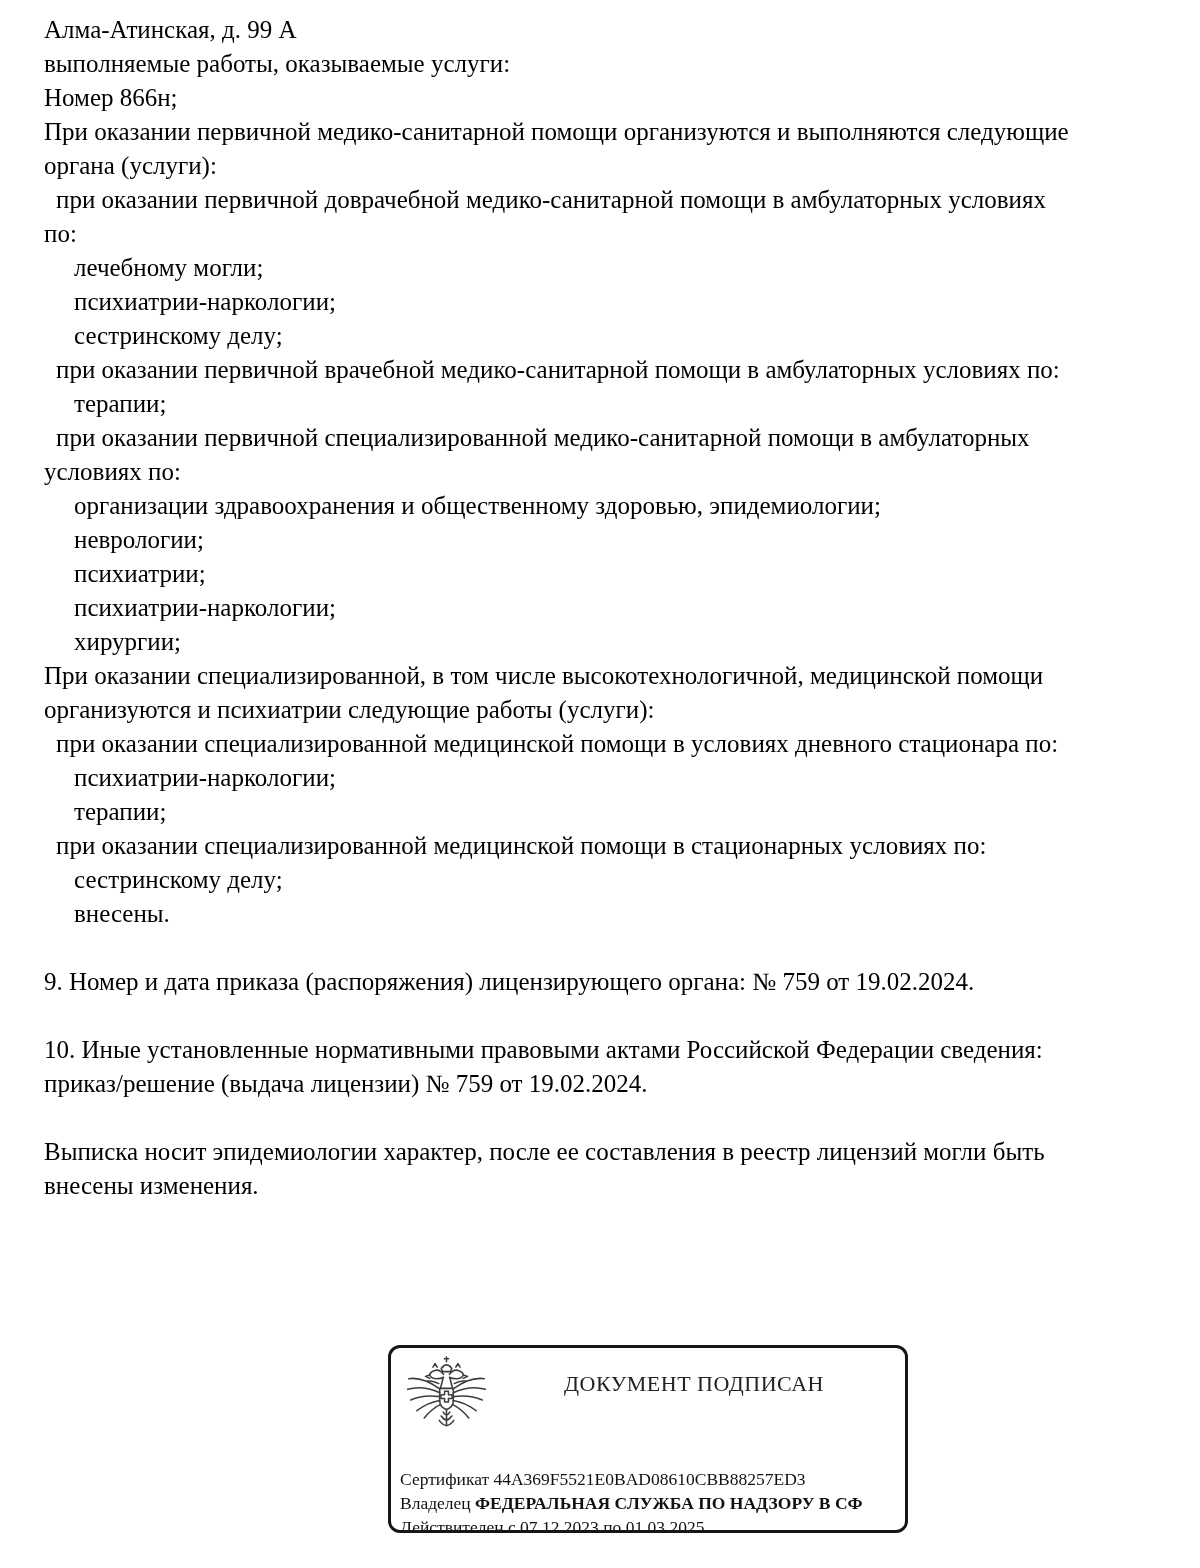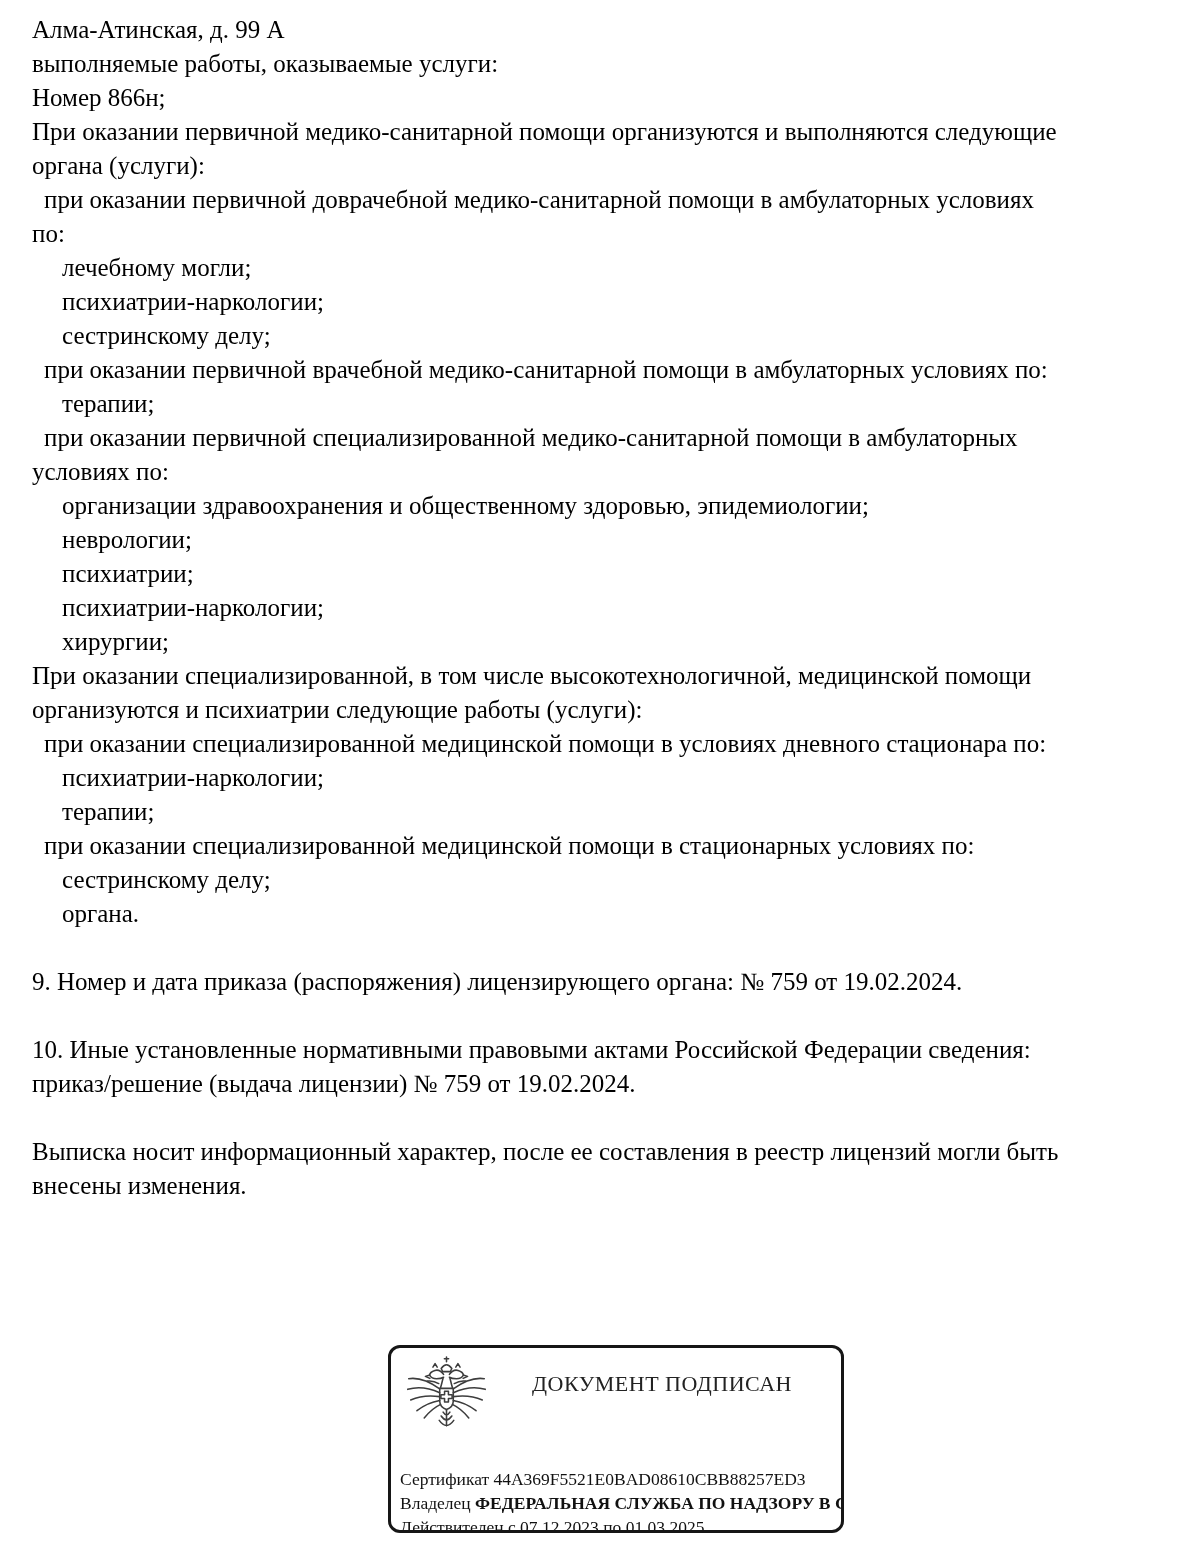--- a/index.html
+++ b/index.html
@@ -5,29 +5,29 @@
   html,body{margin:0;padding:0;background:#ffffff;}
   .page{
     position:relative;
     width:1200px;height:1568px;
     background:#ffffff;
     color:#000000;
     font-family:"Liberation Serif","DejaVu Serif",serif;
     overflow:hidden;
   }
   .doc{
-    position:absolute;left:32px;top:13px;right:16px;
+    position:absolute;left:44px;top:13px;right:16px;
     font-size:25px;line-height:34px;
   }
   .line{white-space:pre;min-height:34px;}
   .ind1{padding-left:12px;}
   .ind2{padding-left:30px;}
   .stamp{
     position:absolute;left:388px;top:1345px;
-    width:456px;height:188px;
+    width:520px;height:188px;
     box-sizing:border-box;
     border:3px solid #161616;
     border-radius:12px;
     padding:6px 0 0 9px;
     overflow:hidden;
     background:#ffffff;
   }
   .stamp-head{display:flex;align-items:flex-start;}
   .eagle{width:93px;height:93px;flex:0 0 auto;}
   .stamp-title{
@@ -70,28 +70,28 @@
       <div class="line ind2">психиатрии;</div>
       <div class="line ind2">психиатрии-наркологии;</div>
       <div class="line ind2">хирургии;</div>
       <div class="line">При оказании специализированной, в том числе высокотехнологичной, медицинской помощи</div>
       <div class="line">организуются и психиатрии следующие работы (услуги):</div>
       <div class="line ind1">при оказании специализированной медицинской помощи в условиях дневного стационара по:</div>
       <div class="line ind2">психиатрии-наркологии;</div>
       <div class="line ind2">терапии;</div>
       <div class="line ind1">при оказании специализированной медицинской помощи в стационарных условиях по:</div>
       <div class="line ind2">сестринскому делу;</div>
-      <div class="line ind2">органа.</div>
+      <div class="line ind2">внесены.</div>
       <div class="line"></div>
       <div class="line">9. Номер и дата приказа (распоряжения) лицензирующего органа: № 759 от 19.02.2024.</div>
       <div class="line"></div>
       <div class="line">10. Иные установленные нормативными правовыми актами Российской Федерации сведения:</div>
       <div class="line">приказ/решение (выдача лицензии) № 759 от 19.02.2024.</div>
       <div class="line"></div>
-      <div class="line">Выписка носит информационный характер, после ее составления в реестр лицензий могли быть</div>
+      <div class="line">Выписка носит эпидемиологии характер, после ее составления в реестр лицензий могли быть</div>
       <div class="line">внесены изменения.</div>
     </div>
 
   <div class="stamp">
     <div class="stamp-head">
       <svg class="eagle" viewBox="0 0 96 96" fill="none" stroke="#3d3d3d" stroke-width="1.6" stroke-linecap="round" stroke-linejoin="round">
 
         <path d="M48 3v5M45.8 5h4.4"></path>
         <path d="M42.5 15q5.5-8 11 0l-1.5 3.2h-8z"></path>
 

